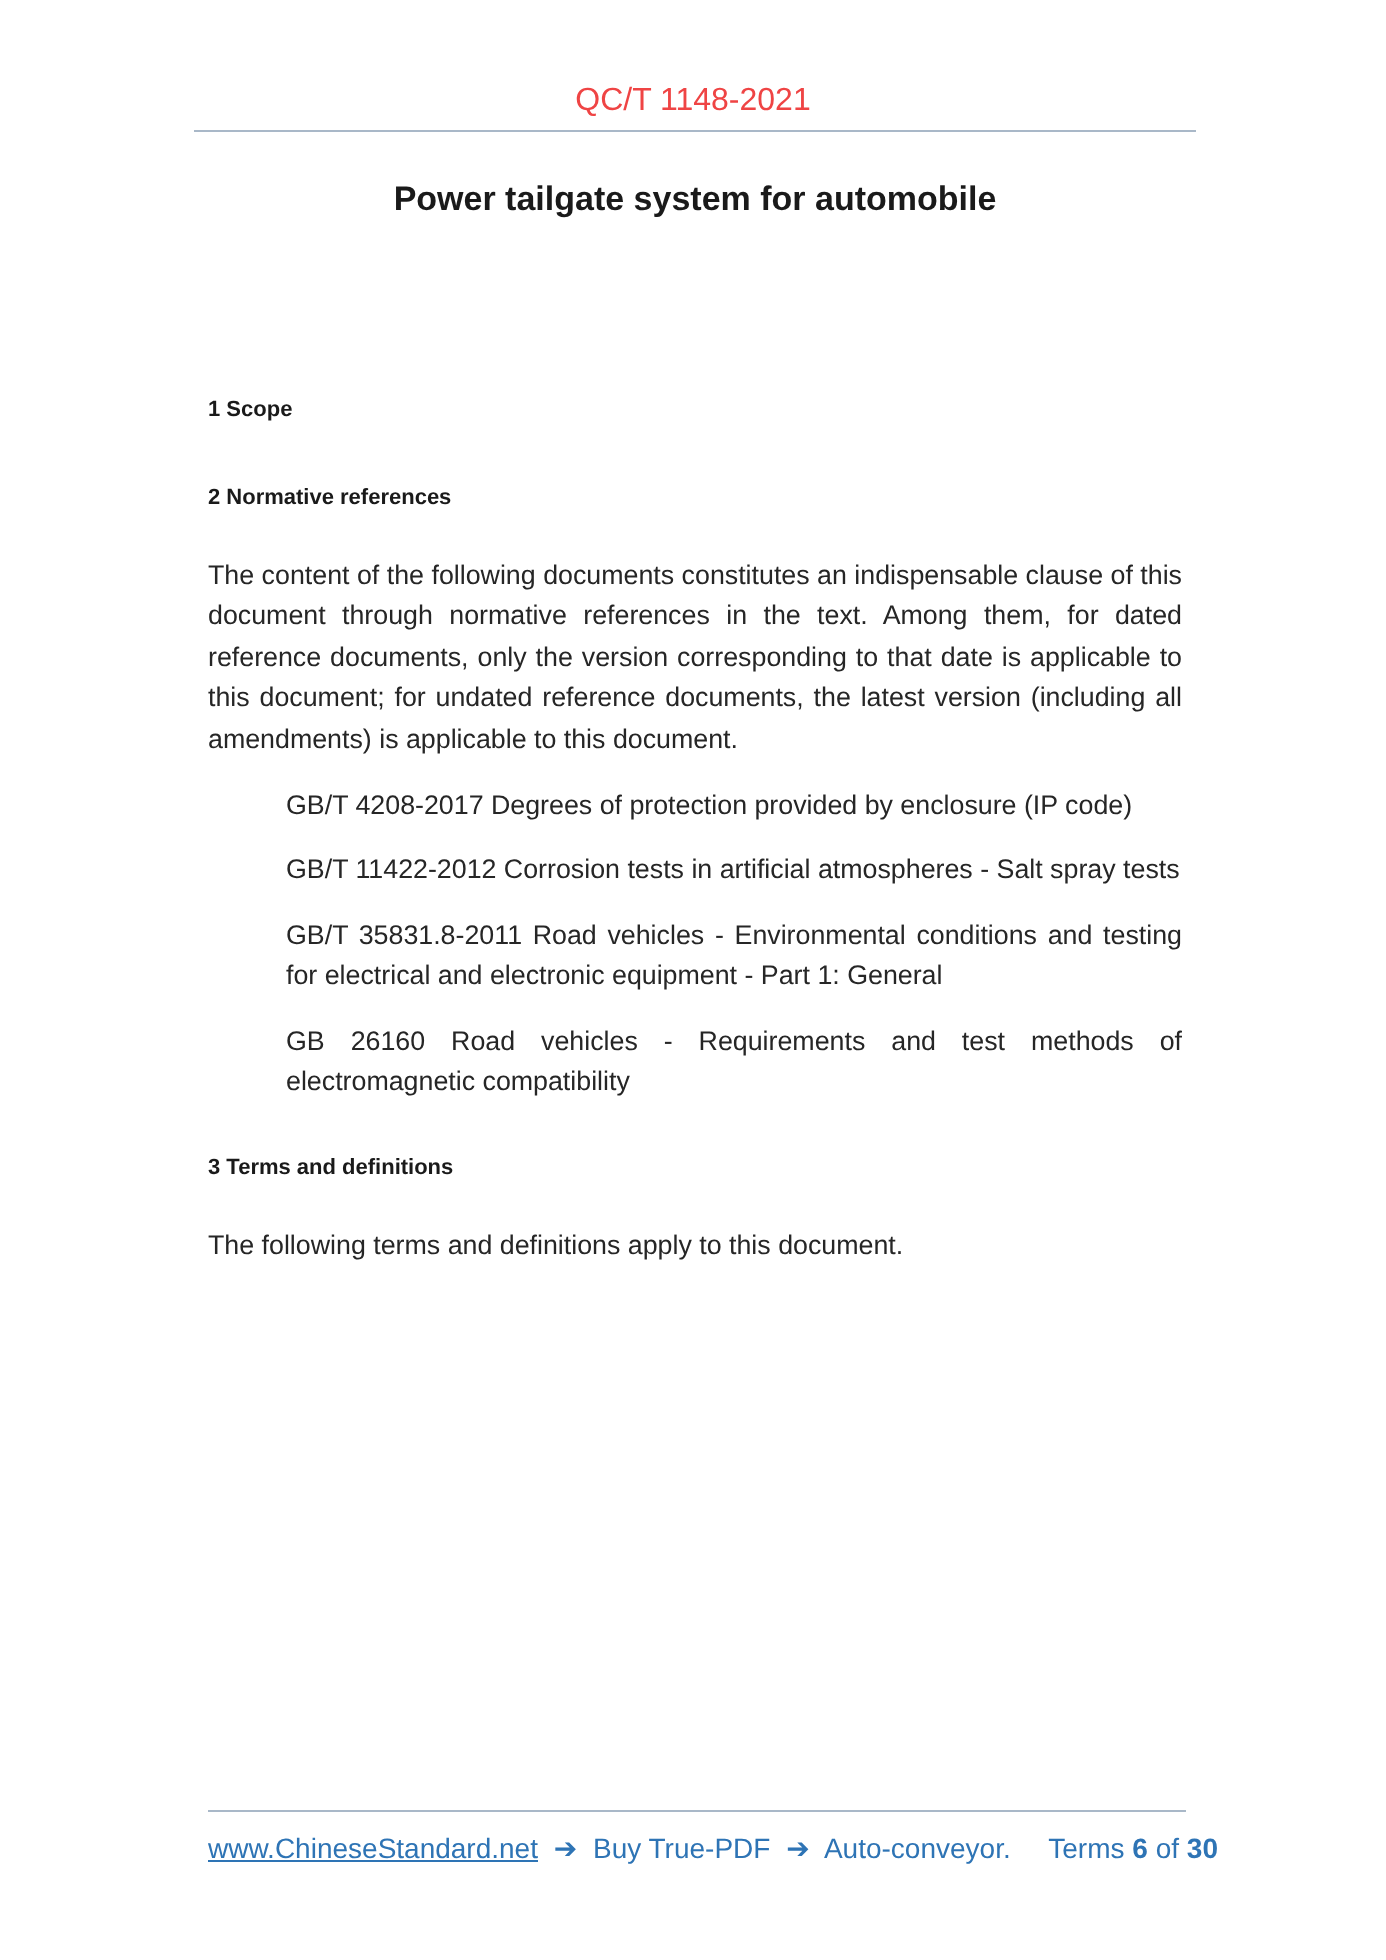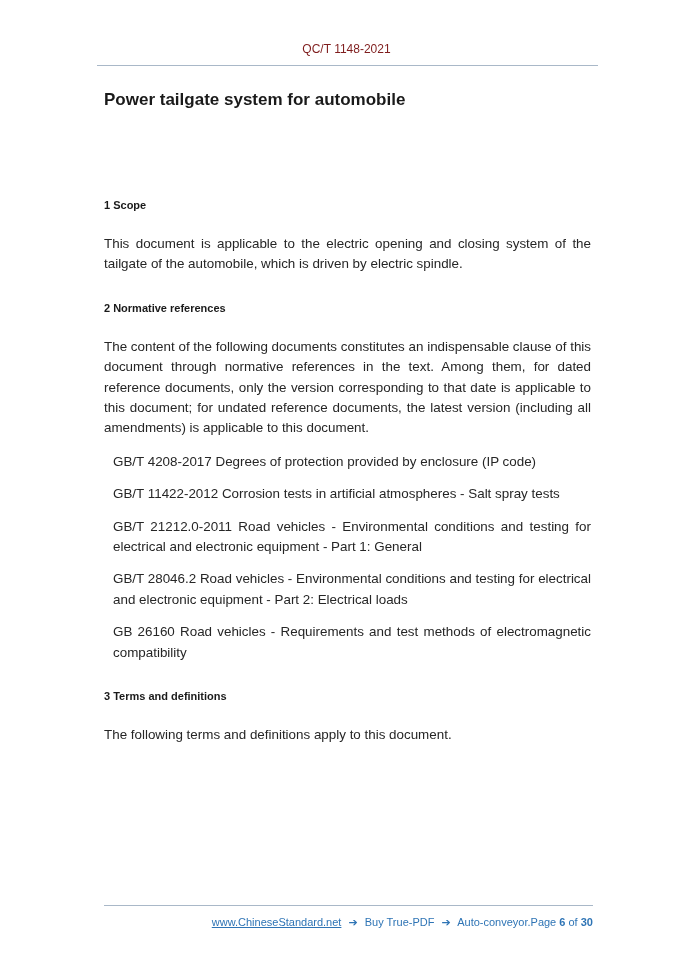--- a/index.html
+++ b/index.html
@@ -10,69 +10,70 @@
     height: 980px;
     background: #ffffff;
     font-family: "Liberation Sans", sans-serif;
     color: #262626;
     overflow: hidden;
   }
   .page-header {
     position: absolute;
     top: 42px; left: 97px; right: 97px;
     text-align: center;
-    color: #7f1d1d;
-    font-size: 12px;
+    color: #ef4444;
+    font-size: 16px;
   }
   .header-rule {
     position: absolute;
     top: 65px; left: 97px; right: 95px;
     border-top: 1px solid #a9b8c8;
   }
   .content {
     position: absolute;
     top: 86px; left: 104px; right: 102px;
   }
   .doc-title {
     font-size: 17px;
     font-weight: bold;
     color: #1a1a1a;
+    text-align: center;
     margin: 4px 0 84px 0;
     line-height: 20px;
   }
   h2.sec-heading {
     font-size: 11px;
     font-weight: bold;
     color: #1a1a1a;
     margin: 22px 0 18px 0;
     line-height: 22px;
   }
   p.body-para {
     font-size: 13.4px;
     line-height: 20.4px;
     text-align: justify;
     margin: 0 0 13px 0;
   }
   p.ref {
-    margin-left: 9px;
+    margin-left: 39px;
     margin-bottom: 12px;
   }
   .footer-rule {
     position: absolute;
     top: 905px; left: 104px; right: 100px;
     border-top: 1px solid #a9b8c8;
   }
   .page-footer {
     position: absolute;
-    top: 916px; left: 104px; right: 100px;
+    top: 916px; left: 104px; right: 84px;
     display: flex;
-    justify-content: flex-end;
+    justify-content: space-between;
     align-items: baseline;
     color: #2e74b5;
-    font-size: 11px;
+    font-size: 14px;
   }
   .footer-left { white-space: nowrap; }
   .site-link {
     color: #2e74b5;
     text-decoration: underline;
     cursor: pointer;
   }
   .arrow { margin: 0 4px; }
   .footer-right b { font-weight: bold; }
 </style>
@@ -83,45 +84,43 @@
 
   <div class="page-header">
     <span>QC/T 1148-2021</span>
   </div>
   <div class="header-rule"></div>
 
   <div class="content">
     <div class="doc-title">Power tailgate system for automobile</div>
 
     <h2 class="sec-heading">1 Scope</h2>
-    <p class="body-para">This document is applicable to the electric opening and closing system of the tailgate of the automobile, which is driven by electric spindle.</p>
 
     <h2 class="sec-heading">2 Normative references</h2>
     <p class="body-para">The content of the following documents constitutes an indispensable clause of this document through normative references in the text. Among them, for dated reference documents, only the version corresponding to that date is applicable to this document; for undated reference documents, the latest version (including all amendments) is applicable to this document.</p>
     <p class="body-para ref">GB/T 4208-2017 Degrees of protection provided by enclosure (IP code)</p>
     <p class="body-para ref">GB/T 11422-2012 Corrosion tests in artificial atmospheres - Salt spray tests</p>
-    <p class="body-para ref">GB/T 21212.0-2011 Road vehicles - Environmental conditions and testing for electrical and electronic equipment - Part 1: General</p>
-    <p class="body-para ref">GB/T 28046.2 Road vehicles - Environmental conditions and testing for electrical and electronic equipment - Part 2: Electrical loads</p>
+    <p class="body-para ref">GB/T 35831.8-2011 Road vehicles - Environmental conditions and testing for electrical and electronic equipment - Part 1: General</p>
     <p class="body-para ref">GB 26160 Road vehicles - Requirements and test methods of electromagnetic compatibility</p>
 
     <h2 class="sec-heading">3 Terms and definitions</h2>
     <p class="body-para">The following terms and definitions apply to this document.</p>
   </div>
 
   <div class="footer-rule"></div>
 
   <div class="page-footer">
     <div class="footer-left">
       <a class="site-link">www.ChineseStandard.net</a>
       <span class="arrow">➔</span>
       <span>Buy True-PDF</span>
       <span class="arrow">➔</span>
       <span>Auto-conveyor.</span>
     </div>
     <div class="footer-right">
-      <span>Page</span>
+      <span>Terms</span>
       <b>6</b>
       <span>of</span>
       <b>30</b>
     </div>
   </div>
 
 </div>
 
 </body></html>

